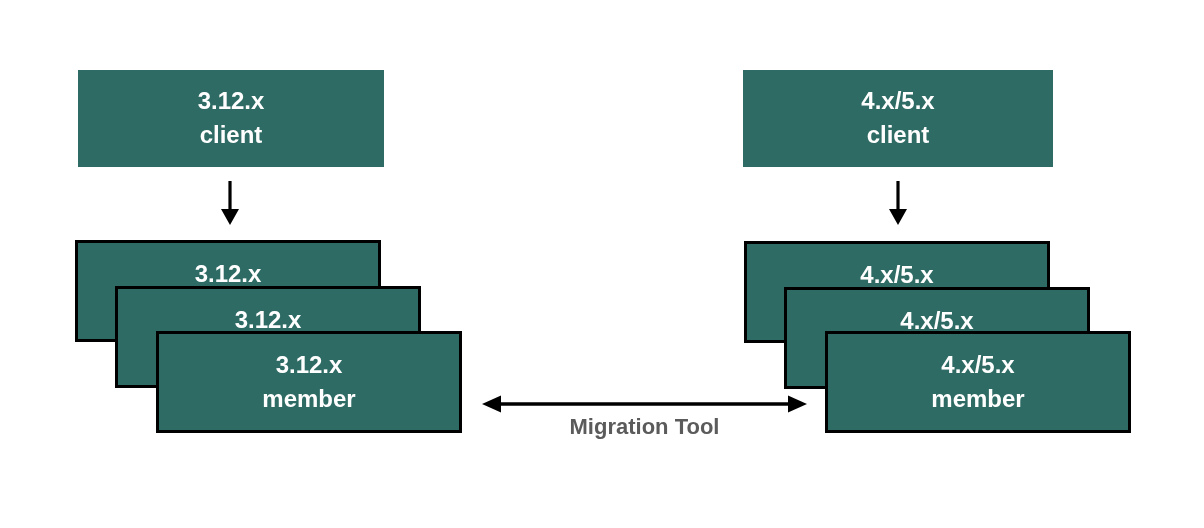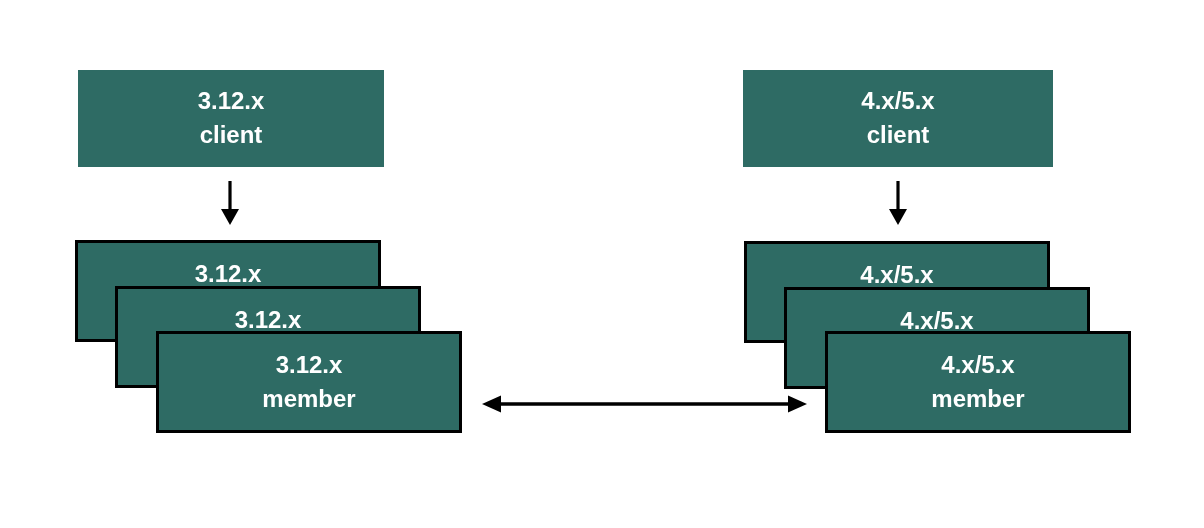--- a/index.html
+++ b/index.html
@@ -130,14 +130,15 @@
   </div>
   <div class="box member r-mid">
     <span class="line">4.x/5.x</span>
     <span class="line"></span>
   </div>
   <div class="box member r-front">
     <span class="line">4.x/5.x</span>
     <span class="line">member</span>
   </div>
 
+  <div class="migration-label">Migration Tool</div>
 
 </div>
 
 </body></html>

